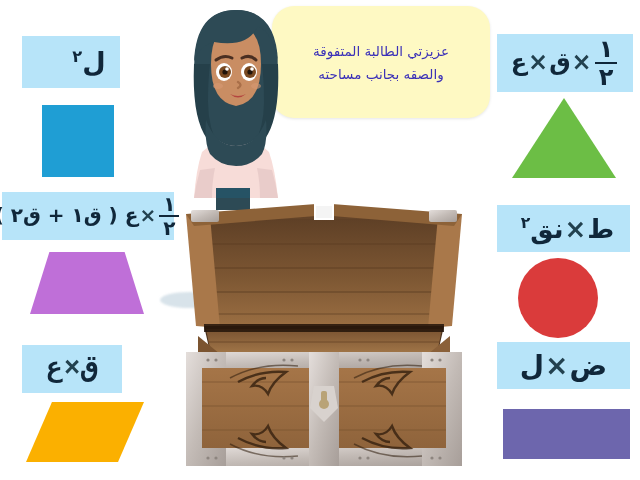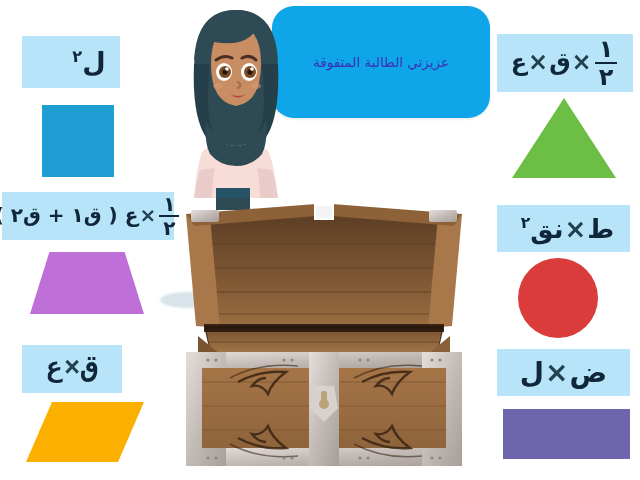--- a/index.html
+++ b/index.html
@@ -48,21 +48,21 @@
   }
   .frac .num { border-bottom: 2px solid #10273a; padding: 0 4px 1px 4px; }
   .frac .den { padding-top: 1px; }
 
   
   #card-l2        { left: 22px;  top: 36px;  width: 98px;  height: 52px;  font-size: 27px; padding-left: 36px; }
   #card-trap      { left: 2px;   top: 192px; width: 172px; height: 48px;  font-size: 20px; }
   #card-rect-base { left: 22px;  top: 345px; width: 100px; height: 48px;  font-size: 27px; font-family: Liberation Mono, monospace; }
   #card-tri       { left: 497px; top: 34px;  width: 136px; height: 58px;  font-size: 24px; }
   #card-circle    { left: 497px; top: 205px; width: 133px; height: 47px;  font-size: 26px; padding-left: 8px; }
-  #card-rect      { left: 497px; top: 349px; width: 133px; height: 47px;  font-size: 28px; }
+  #card-rect      { left: 497px; top: 342px; width: 133px; height: 47px;  font-size: 28px; }
 
   
   .shape { position: absolute; }
   #shape-square {
     left: 42px; top: 105px; width: 72px; height: 72px;
     background: #1f9ed4;
   }
   #shape-trapezoid {
     left: 30px; top: 252px; width: 114px; height: 62px;
     background: #bf6fd8;
@@ -86,21 +86,21 @@
   #shape-rectangle {
     left: 503px; top: 409px; width: 127px; height: 50px;
     background: #6d66ad;
   }
 
   
   #speech-bubble {
     position: absolute;
     left: 272px; top: 6px;
     width: 218px; height: 112px;
-    background: #0ea5e9;
+    background: #fef9c3;
     border-radius: 22px;
     box-shadow: 0 1px 3px rgba(0,0,0,0.10);
     display: flex;
     flex-direction: column;
     align-items: center;
     justify-content: center;
     gap: 7px;
     direction: rtl;
     color: #3b31b8;
     font-size: 13.5px;
@@ -175,20 +175,21 @@
 
   <div class="formula-card" id="card-rect">
     <span class="txt"><span>ض</span><span class="times">×</span><span>ل</span></span>
   </div>
 
   <div class="shape" id="shape-rectangle"></div>
 
   <div id="bubble-tail"></div>
   <div id="speech-bubble">
     <div class="line">عزيزتي الطالبة المتفوقة</div>
+    <div class="line">والصقه بجانب مساحته</div>
   </div>
 
   <svg id="character" viewBox="0 0 120 215">
 
     <path d="M26 150 q-6 18 -8 46 h84 q-3 -29 -9 -46 q-12 -12 -33 -12 q-21 0 -34 12 z" fill="#f7dcd8"></path>
     <path d="M24 168 q-4 14 -6 28 h18 q0 -16 3 -30 z" fill="#e9ccca"></path>
     <path d="M96 168 q4 14 6 28 h-18 q0 -16 -3 -30 z" fill="#e9ccca"></path>
 
     <path d="M18 70 q0 -62 42 -62 q42 0 42 62 q0 40 -14 58 q-12 16 -28 16 q-16 0 -28 -16 q-14 -18 -14 -58 z" fill="#2d4a55"></path>
 

